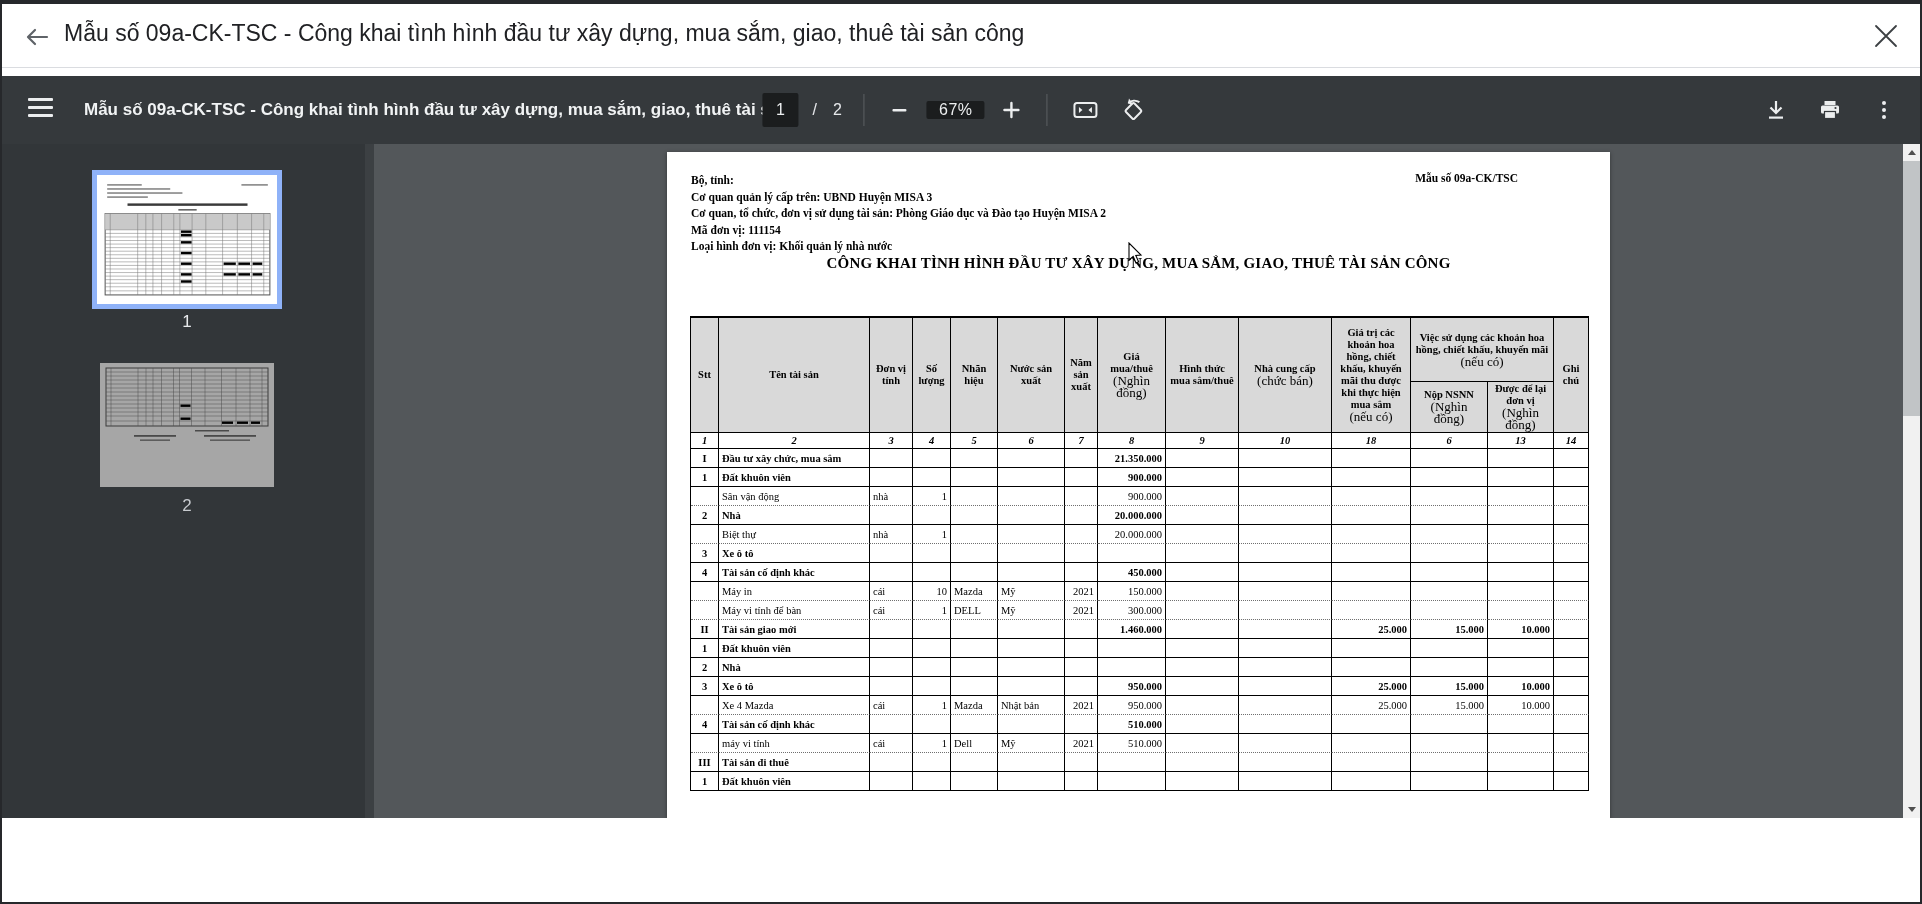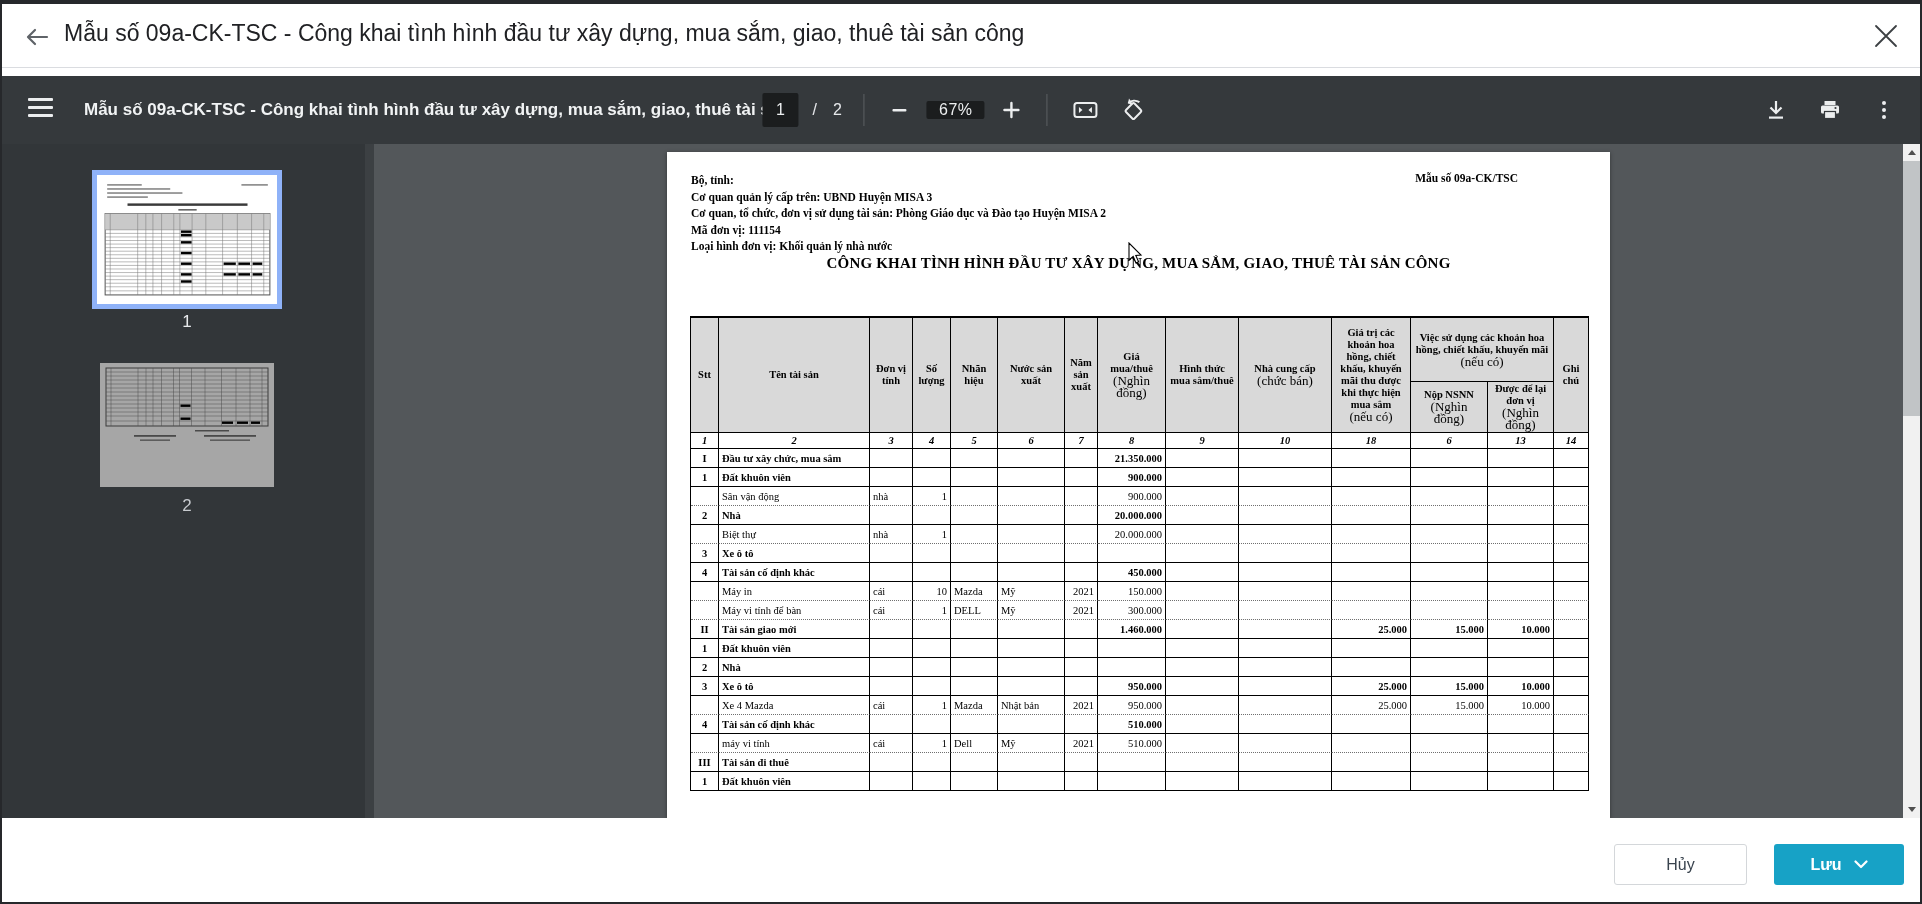--- a/index.html
+++ b/index.html
@@ -673,26 +673,17 @@
             <div class="arr arr-up"></div>
           </div>
         <div class="vthumb"></div>
         <div class="btn dn">
             <div class="arr arr-dn"></div>
           </div>
       </div>
     </div>
   </div>
 
-  <div class="ftr">
-    <button class="btn-cancel">Hủy</button>
-    <button class="btn-save">
-      <span>Lưu</span>
-      <svg width="14" height="9" viewBox="0 0 14 9">
-        <path d="M1.5 1.5 L7 7 L12.5 1.5" stroke="#fff" stroke-width="2.2" fill="none" stroke-linecap="round" stroke-linejoin="round"></path>
-      </svg>
-    </button>
-  </div>
 
   <svg class="cursor" viewBox="0 0 15 23">
     <path d="M1 1 L1 18 L5.2 14.4 L8 21 L10.6 19.8 L7.8 13.4 L13 13 Z" fill="#fff" stroke="#000" stroke-width="1.1"></path>
   </svg>
 </div>
 
 </body></html>

